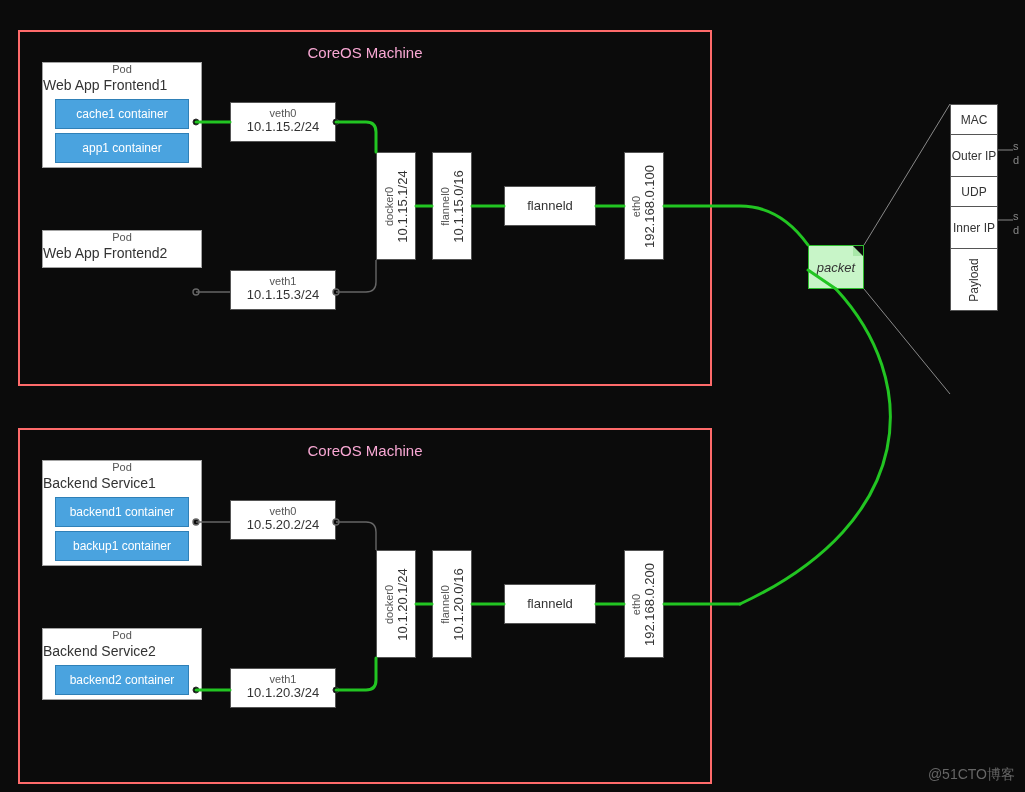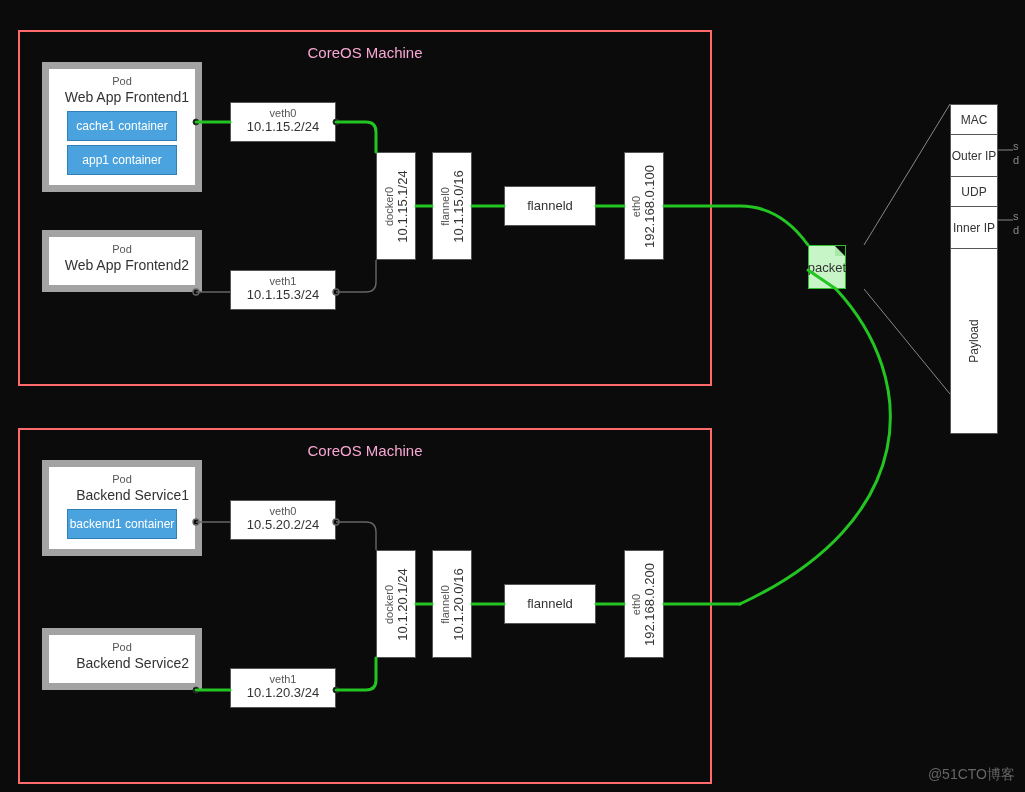--- a/index.html
+++ b/index.html
@@ -22,25 +22,25 @@
     color: #f9a8d4;
     font-size: 15px;
     position: absolute;
     top: 12px;
     left: 50%;
     transform: translateX(-50%);
   }
   .pod {
     position: absolute;
     background: #fff;
-    border: 7px solid #a3a3a3;
-    padding: 6px;
+    border: 1px solid #a3a3a3;
+    padding: 0;
   }
   .pod-label { text-align: center; font-size: 11px; color: #555; }
-  .pod-title { text-align: right; font-size: 14px; margin: 2px 0 6px; color: #333; }
+  .pod-title { text-align: left; font-size: 14px; margin: 2px 0 6px; color: #333; }
   .container-box {
     background: #4aa3df;
     color: #fff;
     font-size: 12px;
     text-align: center;
     padding: 7px 0;
     margin: 4px 12px;
     border: 1px solid #2f80b7;
   }
   .nbox {
@@ -157,25 +157,27 @@
 </div>
 
 <div class="machine" style="left:18px; top:428px; width:694px; height:356px;">
   <div class="machine-title">CoreOS Machine</div>
 </div>
 
 <div class="pod" style="left:42px; top:460px; width:160px;">
   <div class="pod-label">Pod</div>
   <div class="pod-title">Backend Service1</div>
   <div class="container-box">backend1 container</div>
+  <div class="container-box">backup1 container</div>
 </div>
 
 <div class="pod" style="left:42px; top:628px; width:160px;">
   <div class="pod-label">Pod</div>
   <div class="pod-title">Backend Service2</div>
+  <div class="container-box">backend2 container</div>
 </div>
 
 <div class="nbox" style="left:230px; top:500px; width:106px; height:40px; padding-top:4px;">
   <div class="sub">veth0</div>
   <div>10.5.20.2/24</div>
 </div>
 <div class="nbox" style="left:230px; top:668px; width:106px; height:40px; padding-top:4px;">
   <div class="sub">veth1</div>
   <div>10.1.20.3/24</div>
 </div>
@@ -186,26 +188,26 @@
 <div class="vbox" style="left:432px; top:550px; width:40px; height:108px;">
   <div class="inner"><span class="sub">flannel0</span><span>10.1.20.0/16</span></div>
 </div>
 
 <div class="nbox" style="left:504px; top:584px; width:92px; height:40px; line-height:38px;">flanneld</div>
 
 <div class="vbox" style="left:624px; top:550px; width:40px; height:108px;">
   <div class="inner"><span class="sub">eth0</span><span>192.168.0.200</span></div>
 </div>
 
-<div class="packet" style="left:808px; top:245px; width:38px; height:44px;">
+<div class="packet" style="left:808px; top:245px; width:56px; height:44px;font-style:italic;">
   <span>packet</span>
   <div class="fold"></div>
 </div>
 
-<div class="stack" style="left:950px; top:104px; width:48px; height:330px;">
+<div class="stack" style="left:950px; top:104px; width:48px; height:207px;">
   <div class="cell" style="height:30px;">MAC</div>
   <div class="cell" style="height:42px;">Outer IP</div>
   <div class="cell" style="height:30px;">UDP</div>
   <div class="cell" style="height:42px;">Inner IP</div>
   <div class="cell payload" style="flex:1;">
       <span>Payload</span>
     </div>
 </div>
 
 <div class="edge-label" style="left:1013px; top:140px;">s</div>

